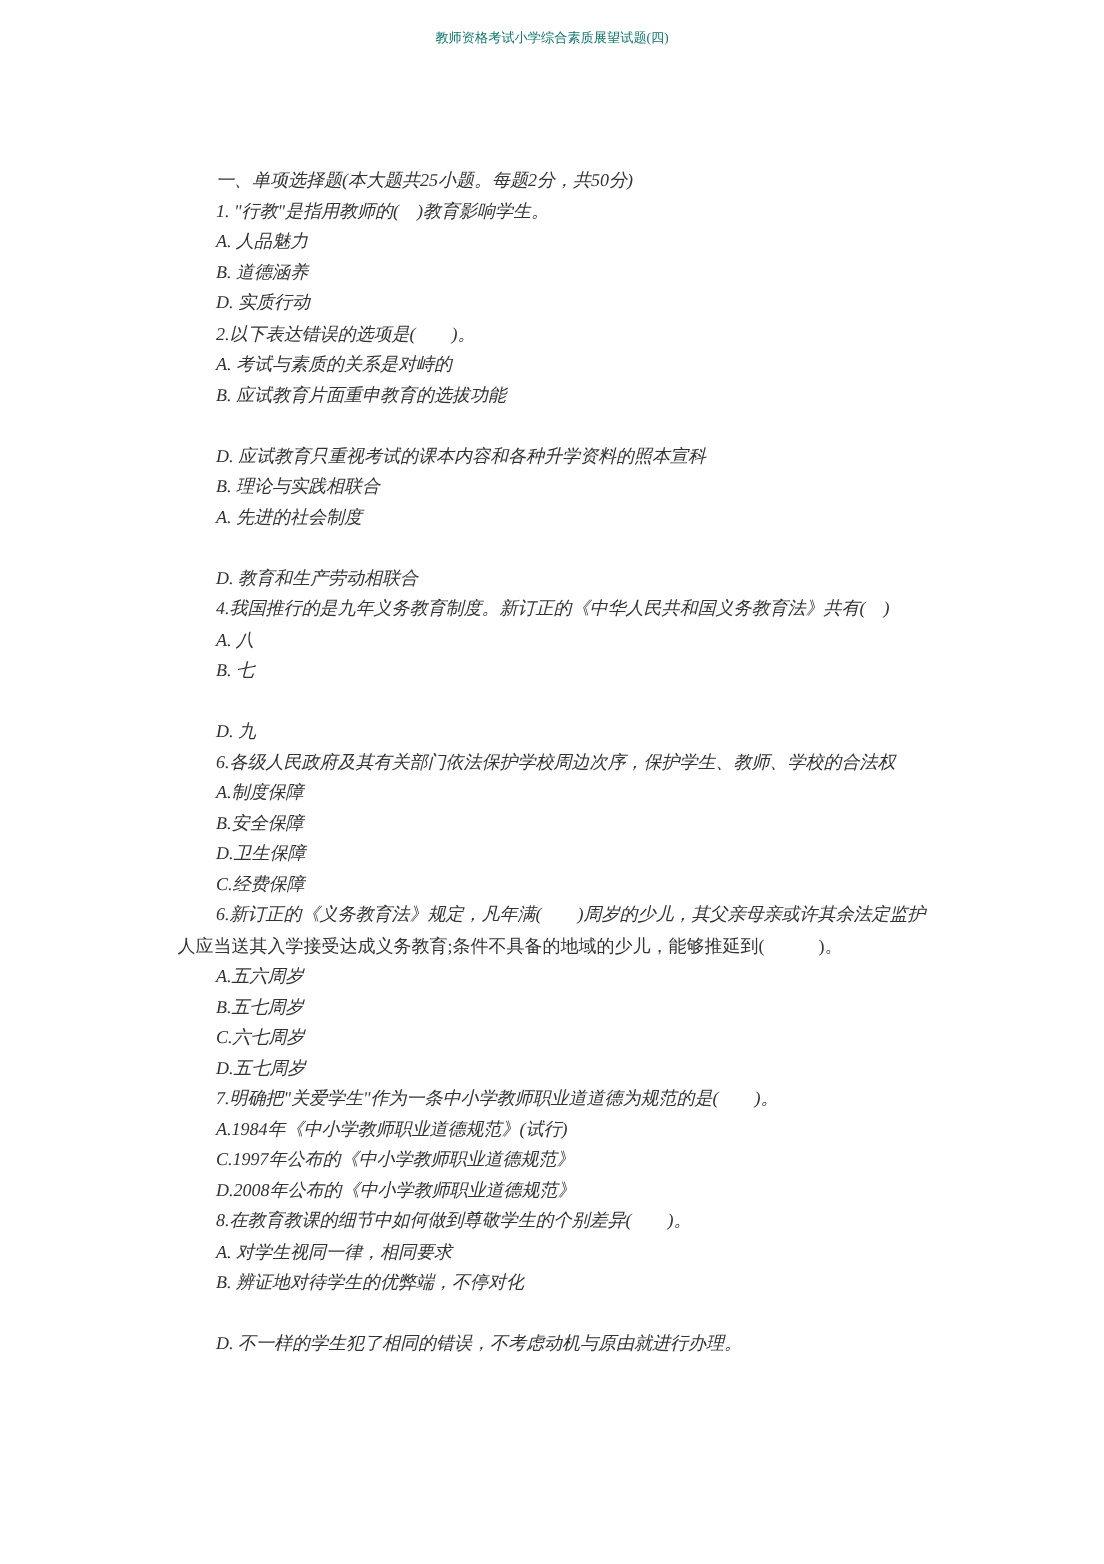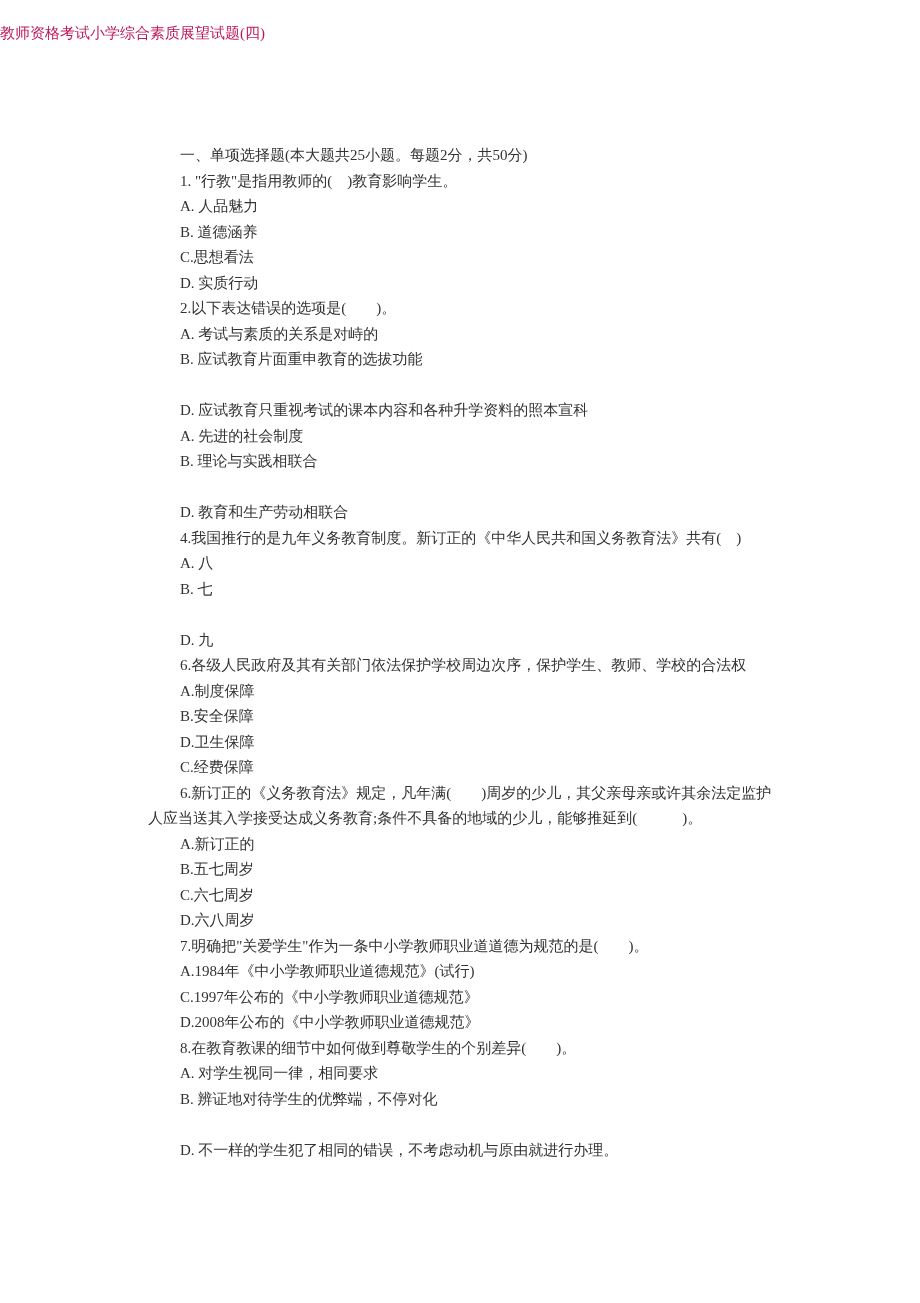--- a/index.html
+++ b/index.html
@@ -10,83 +10,84 @@
     body {
       width: 920px;
       min-height: 1303px;
       background: #ffffff;
       font-family: "SimSun", "宋体", serif;
       font-size: 15px;
       color: #333333;
       padding-top: 24px;
     }
     .header-title {
-      font-size: 15px;
-      color: #be185d;
+      text-align: center;
+      font-size: 11px;
+      color: #0f766e;
       margin-bottom: 100px;
       font-family: "SimSun", "宋体", serif;
     }
     .content-area {
       padding-left: 148px;
       padding-right: 148px;
       line-height: 25.5px;
     }
     .line {
       white-space: pre-wrap;
     }
     .indent {
       padding-left: 32px;
+      font-style: italic;
     }
     .blank-line {
       height: 25.5px;
     }
   </style>
 </head>
 <body>
 
 <div class="header-title">教师资格考试小学综合素质展望试题(四)</div>
 
 <div class="content-area">
   <div class="line indent">一、单项选择题(本大题共25小题。每题2分，共50分)</div>
 
   <div class="line indent">1. "行教"是指用教师的(　)教育影响学生。</div>
   <div class="line indent">A. 人品魅力</div>
   <div class="line indent">B. 道德涵养</div>
-  <div class="line indent">C.思想看法</div>
   <div class="line indent">D. 实质行动</div>
 
   <div class="line indent">2.以下表达错误的选项是(　　)。</div>
   <div class="line indent">A. 考试与素质的关系是对峙的</div>
   <div class="line indent">B. 应试教育片面重申教育的选拔功能</div>
   <div class="blank-line"></div>
   <div class="line indent">D. 应试教育只重视考试的课本内容和各种升学资料的照本宣科</div>
 
+  <div class="line indent">B. 理论与实践相联合</div>
   <div class="line indent">A. 先进的社会制度</div>
-  <div class="line indent">B. 理论与实践相联合</div>
   <div class="blank-line"></div>
   <div class="line indent">D. 教育和生产劳动相联合</div>
 
   <div class="line indent">4.我国推行的是九年义务教育制度。新订正的《中华人民共和国义务教育法》共有(　)</div>
   <div class="line indent">A. 八</div>
   <div class="line indent">B. 七</div>
   <div class="blank-line"></div>
   <div class="line indent">D. 九</div>
 
   <div class="line indent">6.各级人民政府及其有关部门依法保护学校周边次序，保护学生、教师、学校的合法权</div>
   <div class="line indent">A.制度保障</div>
   <div class="line indent">B.安全保障</div>
   <div class="line indent">D.卫生保障</div>
   <div class="line indent">C.经费保障</div>
 
   <div class="line indent">6.新订正的《义务教育法》规定，凡年满(　　)周岁的少儿，其父亲母亲或许其余法定监护</div>
   <div class="line">人应当送其入学接受达成义务教育;条件不具备的地域的少儿，能够推延到(　　　)。</div>
-  <div class="line indent">A.新订正的</div>
+  <div class="line indent">A.五六周岁</div>
   <div class="line indent">B.五七周岁</div>
   <div class="line indent">C.六七周岁</div>
-  <div class="line indent">D.六八周岁</div>
+  <div class="line indent">D.五七周岁</div>
 
   <div class="line indent">7.明确把"关爱学生"作为一条中小学教师职业道道德为规范的是(　　)。</div>
   <div class="line indent">A.1984年《中小学教师职业道德规范》(试行)</div>
   <div class="line indent">C.1997年公布的《中小学教师职业道德规范》</div>
   <div class="line indent">D.2008年公布的《中小学教师职业道德规范》</div>
 
   <div class="line indent">8.在教育教课的细节中如何做到尊敬学生的个别差异(　　)。</div>
   <div class="line indent">A. 对学生视同一律，相同要求</div>
   <div class="line indent">B. 辨证地对待学生的优弊端，不停对化</div>
   <div class="blank-line"></div>

